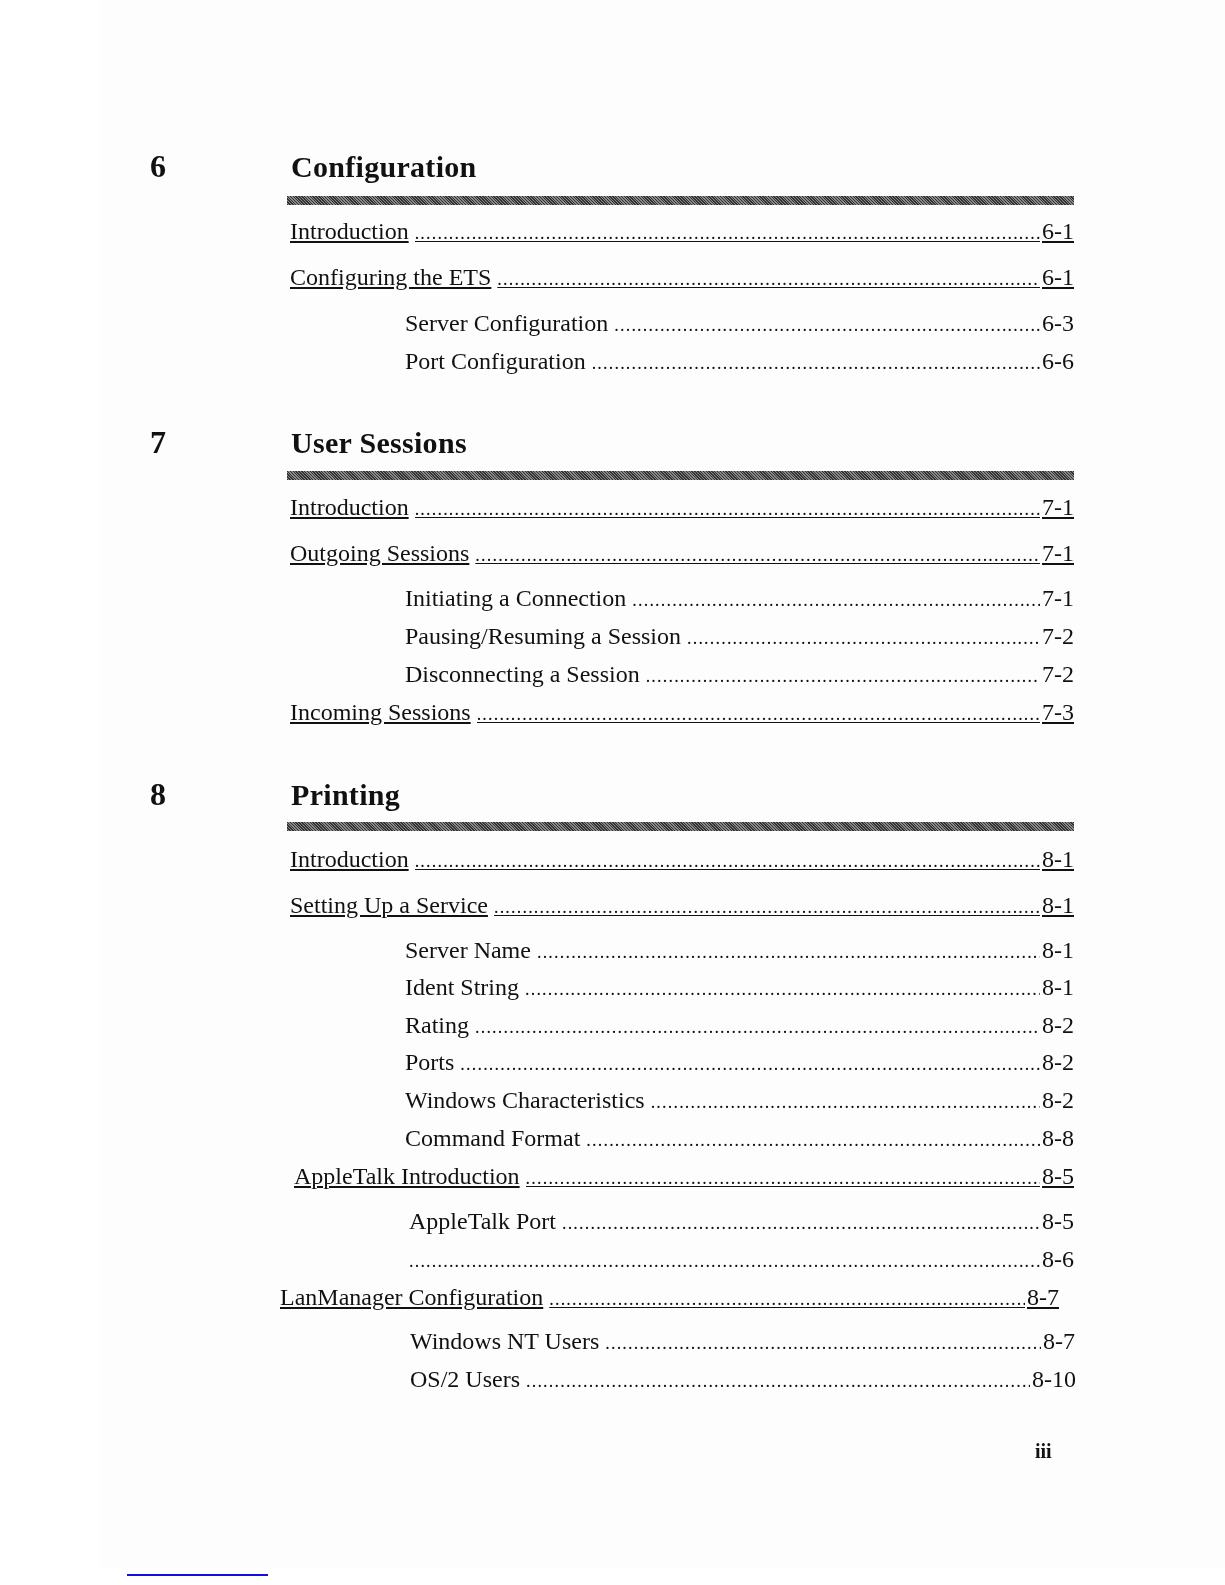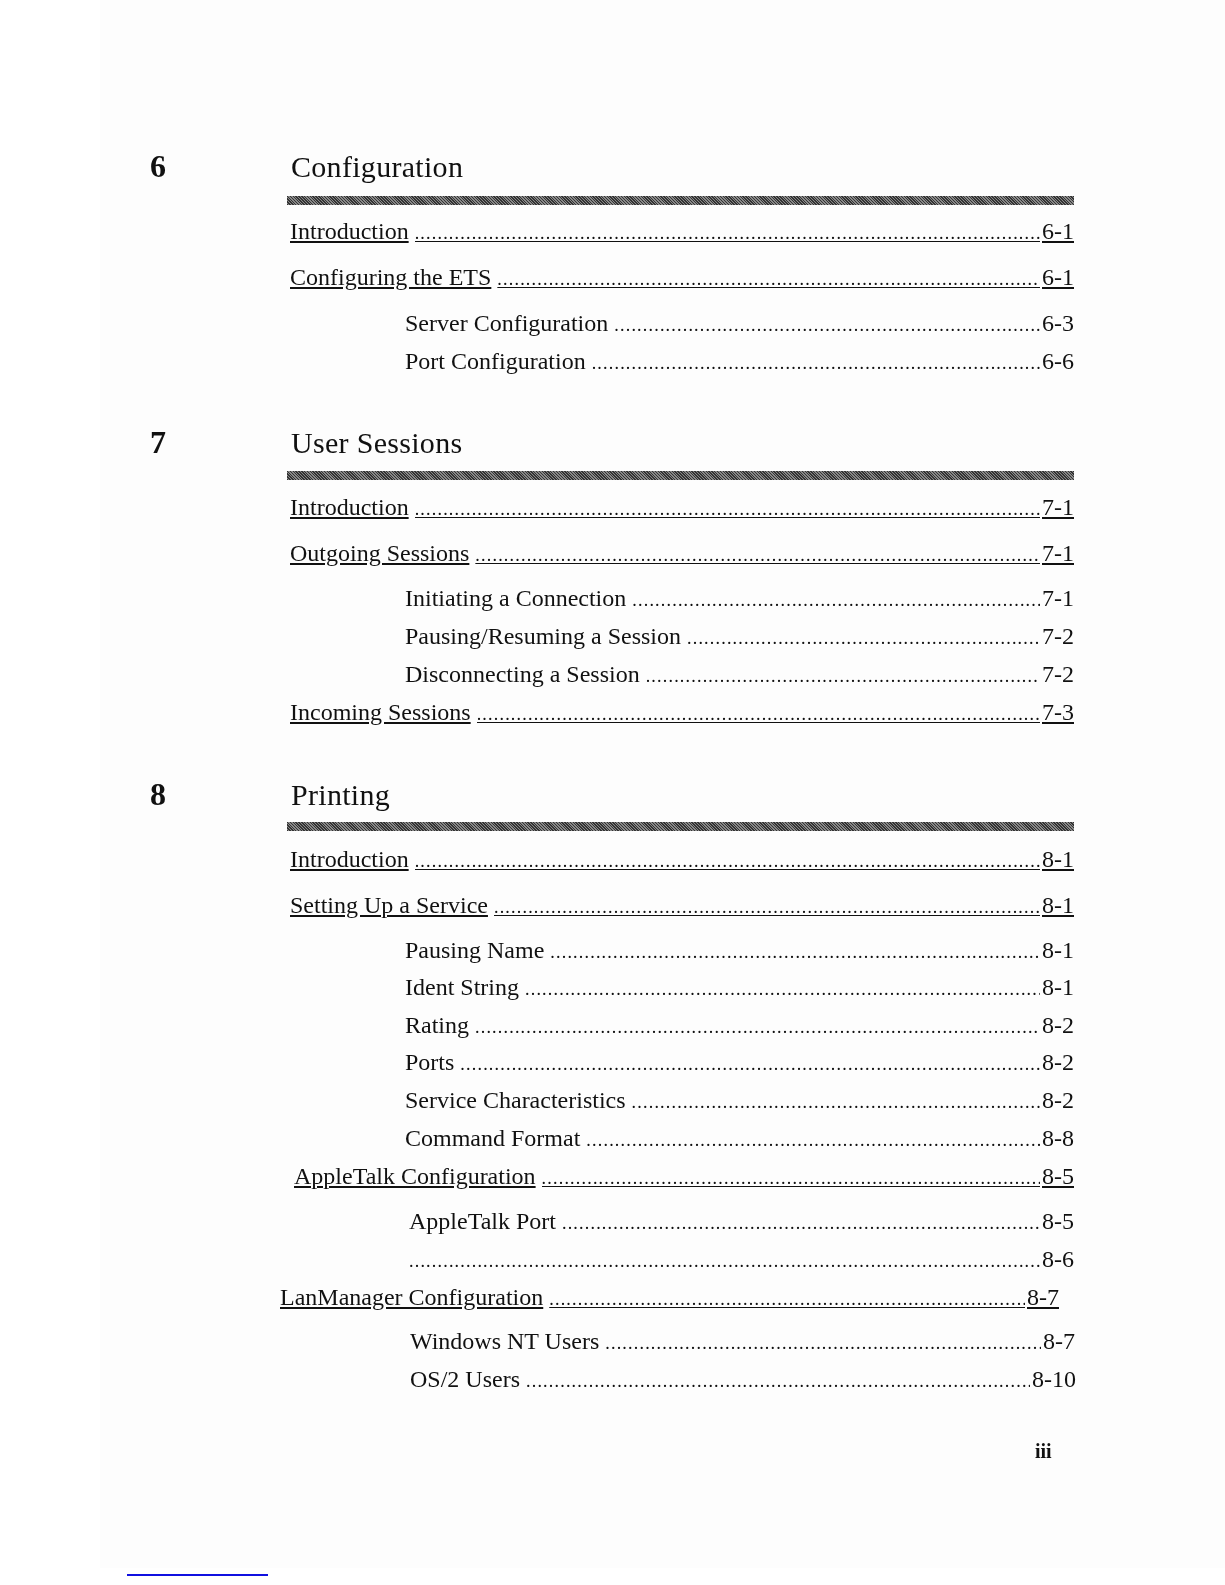--- a/index.html
+++ b/index.html
@@ -10,21 +10,21 @@
     color: #111;
   }
   .page {
     position: absolute; left: 100px; top: 0; width: 1125px; height: 1568px;
     background: #fdfdfd;
   }
   .chap-num {
     position: absolute; left: 150px; font-weight: bold; font-size: 32px;
   }
   .chap-title {
-    position: absolute; left: 291px; font-weight: normal; font-size: 30px; letter-spacing: 0.3px;
+    position: absolute; left: 291px; font-weight: bold; font-size: 30px; letter-spacing: 0.3px;
   }
   .rule {
     position: absolute; left: 287px; width: 787px; height: 9px;
     background: repeating-linear-gradient(45deg, #333 0 1px, #888 1px 2px);
   }
   .entry {
     position: absolute; display: flex; align-items: baseline;
     font-size: 24px; white-space: nowrap; overflow: hidden;
   }
   .entry .label { flex: 0 0 auto; padding-right: 6px; }
@@ -123,51 +123,51 @@
     <span class="label">Introduction</span>
     <span class="leader"></span>
     <span class="pg">8-1</span>
   </div>
   <div class="entry lvl1" style="top:892px">
     <span class="label">Setting Up a Service</span>
     <span class="leader"></span>
     <span class="pg">8-1</span>
   </div>
   <div class="entry lvl2" style="top:937px">
-    <span class="label">Pausing Name</span>
+    <span class="label">Server Name</span>
     <span class="leader"></span>
     <span class="pg">8-1</span>
   </div>
   <div class="entry lvl2" style="top:974px">
     <span class="label">Ident String</span>
     <span class="leader"></span>
     <span class="pg">8-1</span>
   </div>
   <div class="entry lvl2" style="top:1012px">
     <span class="label">Rating</span>
     <span class="leader"></span>
     <span class="pg">8-2</span>
   </div>
   <div class="entry lvl2" style="top:1049px">
     <span class="label">Ports</span>
     <span class="leader"></span>
     <span class="pg">8-2</span>
   </div>
   <div class="entry lvl2" style="top:1087px">
-    <span class="label">Service Characteristics</span>
+    <span class="label">Windows Characteristics</span>
     <span class="leader"></span>
     <span class="pg">8-2</span>
   </div>
   <div class="entry lvl2" style="top:1125px">
     <span class="label">Command Format</span>
     <span class="leader"></span>
     <span class="pg">8-8</span>
   </div>
   <div class="entry lvl1" style="top:1163px; left:294px; width:780px">
-    <span class="label">AppleTalk Configuration</span>
+    <span class="label">AppleTalk Introduction</span>
     <span class="leader"></span>
     <span class="pg">8-5</span>
   </div>
   <div class="entry lvl2" style="top:1208px; left:409px; width:665px">
     <span class="label">AppleTalk Port</span>
     <span class="leader"></span>
     <span class="pg">8-5</span>
   </div>
   <div class="entry lvl2" style="top:1246px; left:409px; width:665px">
     <span class="leader"></span>

